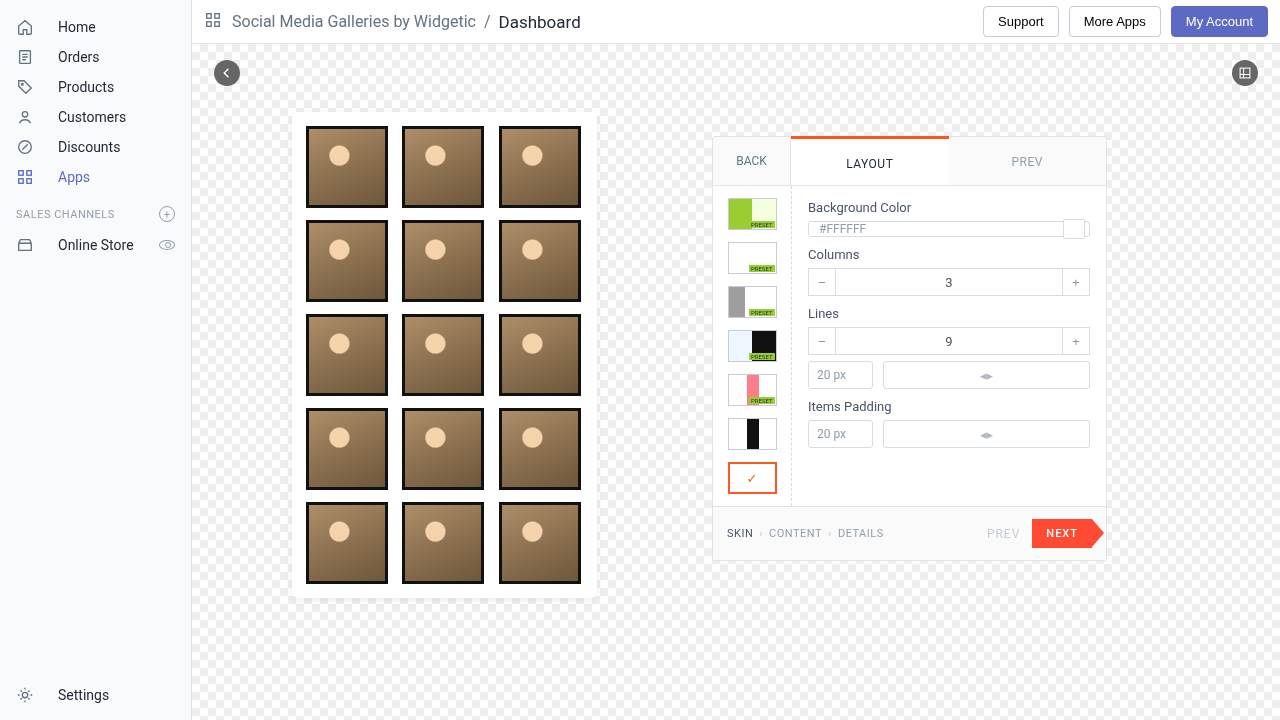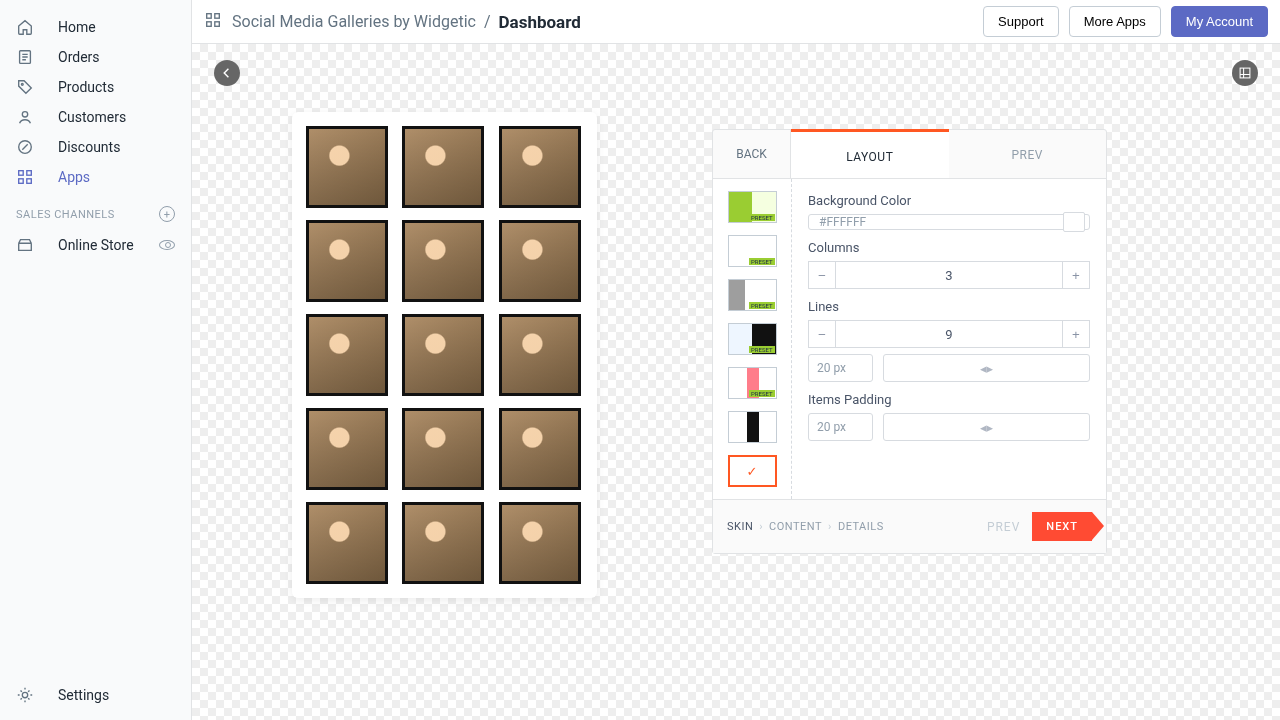--- a/index.html
+++ b/index.html
@@ -7,37 +7,37 @@
 .app { display: flex; height: 100%; }
 .sidebar { width: 192px; background: #f9fafb; border-right: 1px solid #e1e3e5; display: flex; flex-direction: column; padding-top: 12px; }
 .sidebar-item { display: flex; align-items: center; gap: 24px; padding: 6px 16px; cursor: pointer; color: #212b36; font-size: 14px; }
 .sidebar-item.active { color: #5c6ac4; }
 .sidebar-item .icon { width: 18px; height: 18px; display: flex; align-items: center; justify-content: center; }
 .sidebar-section { font-size: 11px; color: #919eab; padding: 14px 16px 8px; letter-spacing: 0.5px; display: flex; justify-content: space-between; align-items: center; }
 .sidebar-spacer { flex: 1; }
 .main { flex: 1; display: flex; flex-direction: column; }
 .topbar { height: 44px; display: flex; align-items: center; padding: 0 12px; border-bottom: 1px solid #e1e3e5; gap: 10px; }
 .breadcrumb { display: flex; align-items: center; gap: 8px; font-size: 16px; color: #637381; }
-.breadcrumb .current { color: #212b36; font-weight: 700; font-size: 17px; }
+.breadcrumb .current { color: #212b36; font-weight: 400; font-size: 17px; }
 .topbar-spacer { flex: 1; }
 .btn { padding: 7px 14px; border-radius: 4px; border: 1px solid #c4cdd5; background: #fff; font-size: 13px; cursor: pointer; }
 .btn.primary { background: #5c6ac4; border-color: #5c6ac4; color: #fff; }
 .canvas { flex: 1; position: relative; background-image:
   linear-gradient(45deg,#eee 25%,transparent 25%),
   linear-gradient(-45deg,#eee 25%,transparent 25%),
   linear-gradient(45deg,transparent 75%,#eee 75%),
   linear-gradient(-45deg,transparent 75%,#eee 75%);
   background-size: 16px 16px; background-position: 0 0,0 8px,8px -8px,-8px 0; }
 .circle-btn { position: absolute; width: 26px; height: 26px; border-radius: 50%; background: #666; color: #fff; display: flex; align-items: center; justify-content: center; cursor: pointer; }
 .back-circle { top: 16px; left: 22px; }
 .exp-circle { top: 16px; right: 22px; }
 .gallery { position: absolute; top: 68px; left: 100px; width: 305px; background: #fff; padding: 14px; display: grid; grid-template-columns: repeat(3,1fr); gap: 12px; border-radius: 6px; box-shadow: 0 2px 8px rgba(0,0,0,0.08); }
 .thumb { width: 82px; height: 82px; border: 3px solid #111; background: linear-gradient(135deg,#b8966f,#8a6d4a); position: relative; overflow: hidden; }
 .thumb::after { content:""; position:absolute; inset:0; background: radial-gradient(circle at 40% 35%, rgba(255,220,180,0.9) 0 14%, transparent 16%), linear-gradient(180deg, rgba(0,0,0,0.05), rgba(0,0,0,0.2)); }
-.panel { position: absolute; top: 85px; left: 520px; width: 395px; background: #fafafa; border: 1px solid #e1e3e5; border-radius: 3px; }
+.panel { position: absolute; top: 92px; left: 520px; width: 395px; background: #fafafa; border: 1px solid #e1e3e5; border-radius: 3px; }
 .panel-head { display: flex; border-bottom: 1px solid #e1e3e5; }
 .panel-back { width: 78px; display:flex; align-items:center; justify-content:center; font-size:12px; color:#637381; border-right:1px solid #e1e3e5; cursor:pointer; }
 .tab { flex:1; text-align:center; padding:18px 0 14px; font-size:12px; letter-spacing:0.5px; color:#919eab; cursor:pointer; position:relative; }
 .tab.active { color:#212b36; border-top:3px solid #ff5722; margin-top:-1px; background:#fff; }
 .panel-body { display:flex; }
 .preset-col { width:79px; border-right:1px dashed #d7dbe0; padding:12px 14px; display:flex; flex-direction:column; gap:12px; background:#fff; align-items:center; }
 .preset { width:49px; height:32px; border:1px solid #c4cdd5; cursor:pointer; position:relative; }
 .preset .lab { position:absolute; right:1px; bottom:1px; font-size:6px; background:#9acd32; color:#234; padding:0 2px; }
 .preset .half { position:absolute; top:0; bottom:0; }
 .fields { flex:1; padding:10px 16px; background:#fff; display:flex; flex-direction:column; gap:6px; }

